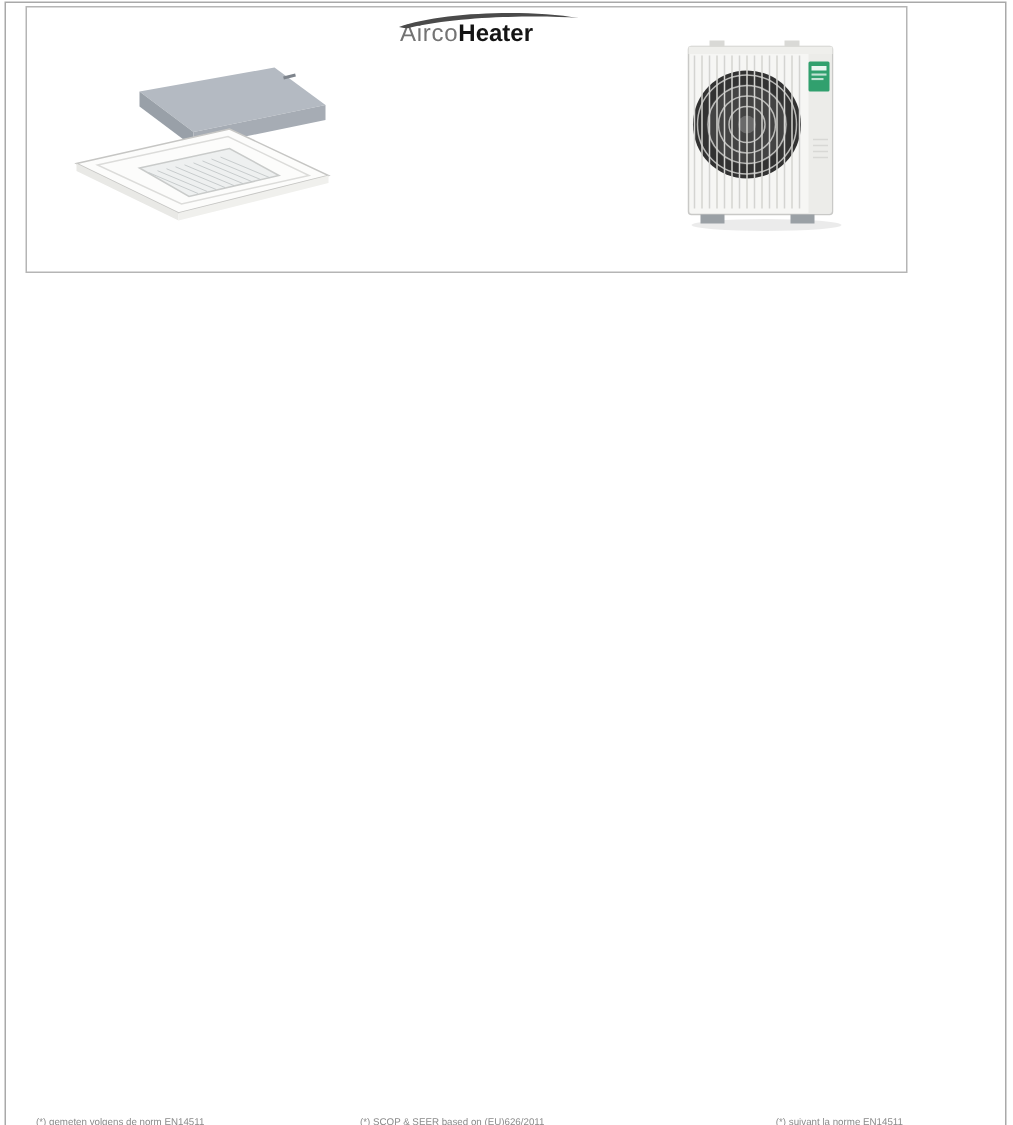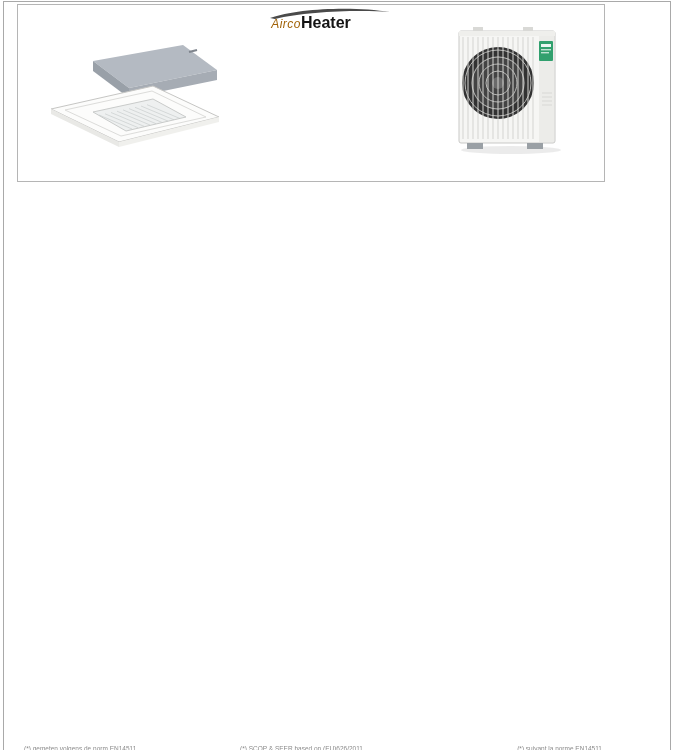--- a/index.html
+++ b/index.html
@@ -14,21 +14,21 @@
   }
   .image-box{
     margin:4px 0 0 17px;width:586px;height:176px;
     border:1px solid #b5b5b5;position:relative;background:#fff;
   }
   .logo{
     position:absolute;top:5px;left:0;width:100%;text-align:center;
   }
   .logo-inner{position:relative;display:inline-block;padding-top:4px;}
   .logo-swoosh{position:absolute;left:-4px;top:-3px;width:126px;height:12px;}
-  .logo-airco{font-size:12px;font-style:italic;color:#a16207;letter-spacing:.5px;}
+  .logo-airco{font-size:16px;color:#737373;letter-spacing:.5px;}
   .logo-heater{font-size:16px;font-weight:bold;color:#141414;letter-spacing:0;}
   .indoor-img{position:absolute;left:23px;top:34px;}
   .outdoor-img{position:absolute;left:435px;top:16px;}
   #tables table{
     border-collapse:collapse;table-layout:fixed;width:588px;
     margin-left:17px;border:1px solid #8e8e8e;background:#fff;
   }
   #tables table:nth-of-type(1){margin-top:5px;}
   #tables table:nth-of-type(2){margin-top:6px;}
   #tables table:nth-of-type(3){margin-top:4px;}

